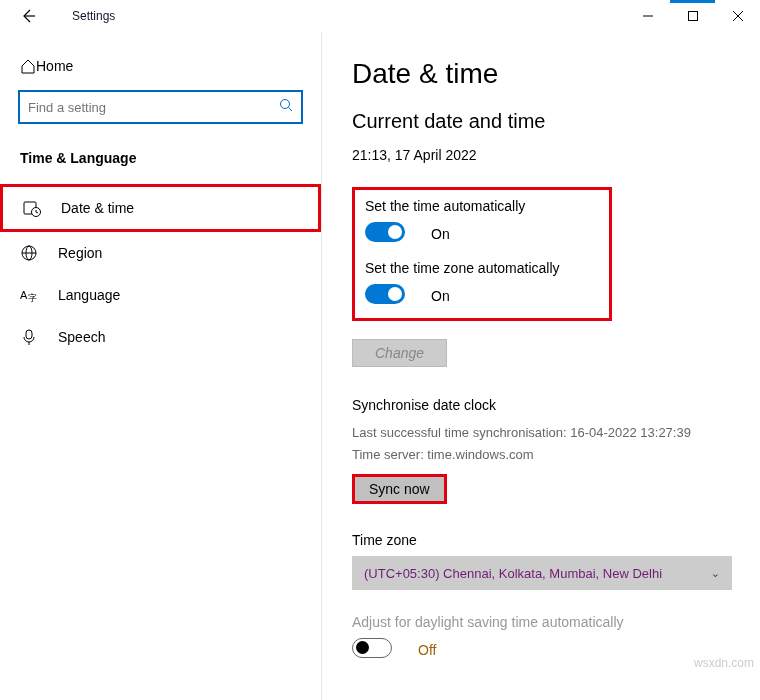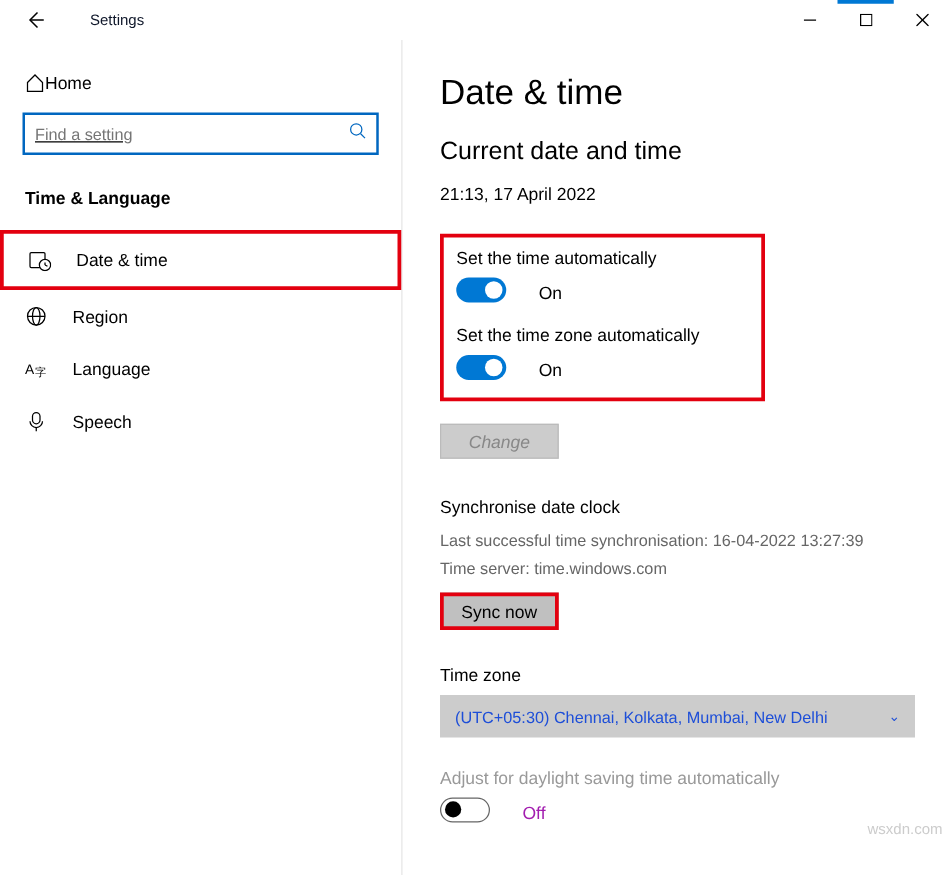--- a/index.html
+++ b/index.html
@@ -7,21 +7,21 @@
   .titlebar { height: 32px; display: flex; align-items: center; padding-left: 16px; }
   .titlebar .back { width: 24px; display:flex; align-items:center; justify-content:center; }
   .titlebar .title { font-size: 12px; margin-left: 32px; color: #0f172a; }
   .win-controls { position: absolute; right: 0; top: 0; display: flex; }
   .win-btn { width: 45px; height: 32px; display:flex; align-items:center; justify-content:center; }
   .accent-top { position:absolute; right:45px; top:0; width:45px; height:3px; background:#0078d4; }
   .container { display: flex; height: calc(700px - 32px); }
   .sidebar { width: 322px; background: #fff; border-right: 1px solid #e6e6e6; padding-top: 18px; }
   .home-row { display:flex; align-items:center; padding: 8px 20px 16px 20px; font-size: 14px; }
   .search-wrap { margin: 0 18px 26px 18px; }
-  .search { width: 100%; height: 34px; border: 2px solid #0067c0; background: #fff; position: relative; display:flex; align-items:center;text-decoration:underline; }
+  .search { width: 100%; height: 34px; border: 2px solid #0067c0; background: #fff; position: relative; display:flex; align-items:center; }
   .search input { border:none; outline:none; width: calc(100% - 34px); padding: 0 8px; font-size: 13px; color:#555; background:transparent; }
   .search .mag { position:absolute; right:8px; top:50%; transform:translateY(-50%); color:#0067c0; }
   .section-title { font-weight: 600; font-size: 14px; padding: 0 20px 18px 20px; }
   .nav-item { display:flex; align-items:center; gap: 20px; padding: 12px 20px; font-size: 14px; color:#000; }
   .red-box { border: 3px solid #e3000f; }
   .content { flex:1; padding: 26px 30px 0 30px; overflow:hidden; }
   h1 { font-weight: 400; font-size: 28px; color:#000; margin-bottom: 20px; }
   h2 { font-weight: 400; font-size: 20px; margin-bottom: 14px; }
   .dt { font-size: 14px; margin-bottom: 24px; }
   .group { margin-bottom: 22px; }
@@ -30,21 +30,21 @@
   .toggle { width: 40px; height: 20px; border-radius: 10px; position:relative; }
   .toggle.on { background:#0078d4; }
   .toggle.on::after { content:""; position:absolute; right:3px; top:3px; width:14px; height:14px; background:#fff; border-radius:50%; }
   .toggle.off { background:#fff; border:1px solid #666; }
   .toggle.off::after { content:""; position:absolute; left:3px; top:2px; width:13px; height:13px; background:#000; border-radius:50%; }
   .toggle-label { font-size: 14px; }
   .btn { display:inline-block; border:1px solid #999; background:#ccc; padding: 5px 22px; font-size: 14px; color:#555; }
   .btn.disabled { color:#888; background:#ccc; border-color:#bbb;font-style:italic; }
   .btn.red { border:3px solid #e3000f; background:#c0c0c0; color:#000000; padding: 4px 14px; }
   .sync-text { font-size: 13px; color:#666; line-height: 1.5; margin-bottom: 10px; }
-  .dropdown { width: 380px; height: 34px; background:#ccc; color:#1d4ed8; font-size: 13px; display:flex; align-items:center; padding:0 12px; justify-content:space-between; margin-top:6px; }
+  .dropdown { width: 380px; height: 34px; background:#ccc; color:#701a75; font-size: 13px; display:flex; align-items:center; padding:0 12px; justify-content:space-between; margin-top:6px; }
   .dropdown .chev { font-size:11px; }
   .red-frame { border:3px solid #e3000f; padding: 8px 10px 10px 10px; display:inline-block; }
   .gray-label { color:#999; font-size: 14px; margin-bottom: 8px; }
   .watermark { position:absolute; right:6px; bottom:30px; font-size:12px; color:#ccc; }
 </style>
 </head>
 <body>
 
 <div class="accent-top"></div>
 <div class="titlebar">
@@ -167,19 +167,19 @@
       <div class="dropdown">
         <span>(UTC+05:30) Chennai, Kolkata, Mumbai, New Delhi</span>
         <span class="chev">⌄</span>
       </div>
     </div>
 
     <div class="group" style="margin-top:24px;">
       <div class="gray-label">Adjust for daylight saving time automatically</div>
       <div class="toggle-row">
         <div class="toggle off"></div>
-        <span class="toggle-label" style="color:#a21caf;">Off</span>
+        <span class="toggle-label" style="color:#a16207;">Off</span>
       </div>
     </div>
   </div>
 </div>
 
 <div class="watermark">wsxdn.com</div>
 
 </body></html>

